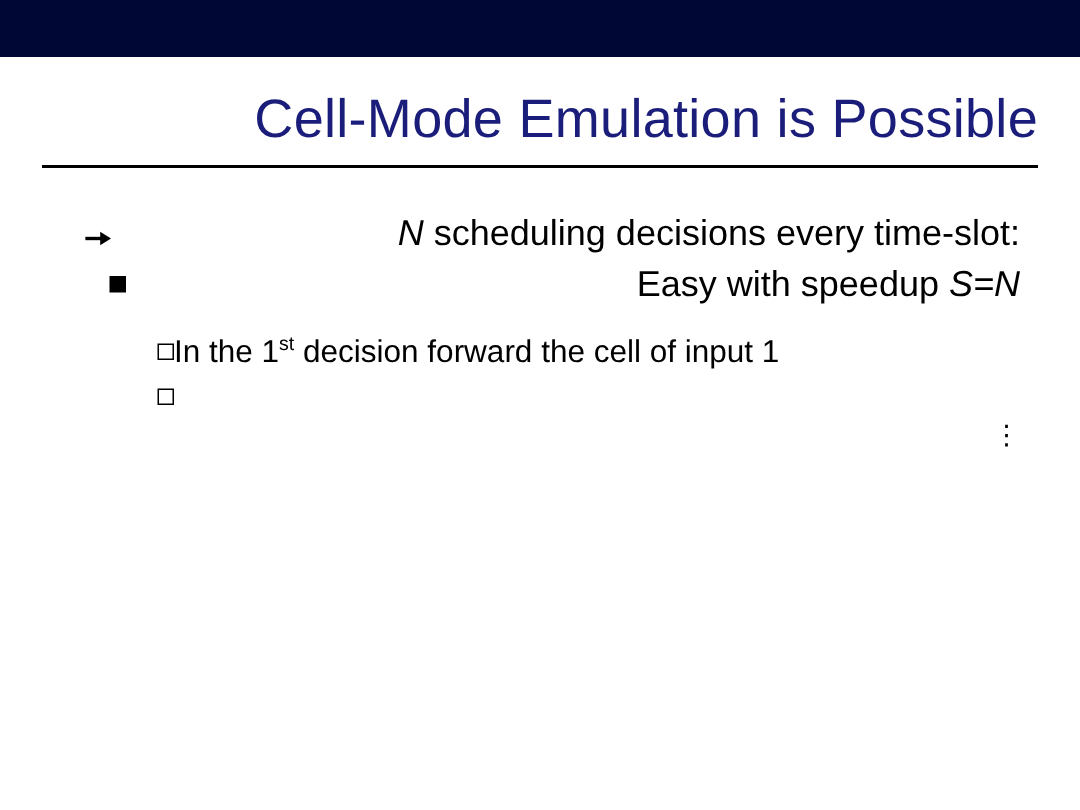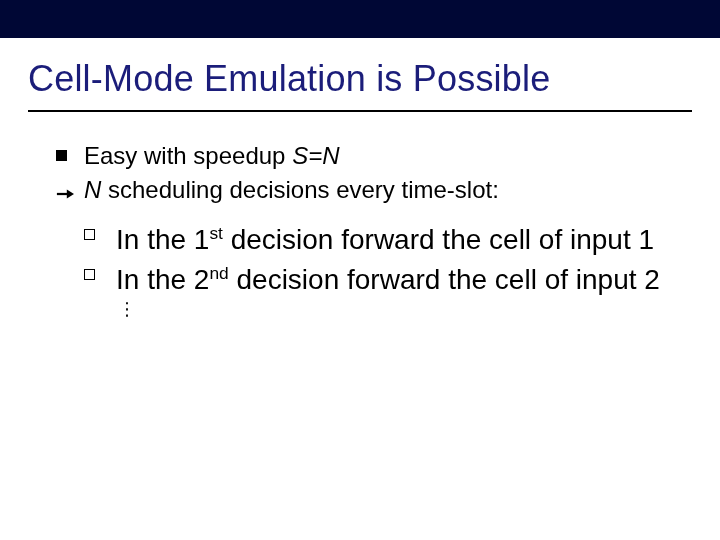--- a/index.html
+++ b/index.html
@@ -1,17 +1,17 @@
 <!DOCTYPE html>
 <html><head>
 <meta charset="utf-8">
 <style>
   * { margin: 0; padding: 0; box-sizing: border-box; }
   html, body { width: 720px; height: 540px; font-family: Arial, Helvetica, sans-serif; background: #fff; }
-  .slide { width: 720px; height: 540px; background: #fff; position: relative; }
+  .slide { width: 720px; height: 540px; background: #fff; position: relative; text-align: right; }
   .topbar { width: 100%; height: 38px; background: #000735; }
   .title {
     font-size: 36px;
     color: #1b1d7a;
     padding: 20px 28px 8px 28px;
     font-weight: 400;
     letter-spacing: 0.2px;
   }
   .underline {
     margin: 2px 28px 0 28px;
@@ -24,71 +24,68 @@
     color: #000;
     line-height: 1.35;
   }
   .l1 { display: flex; margin-bottom: 2px; }
   .l1 .marker { flex: 0 0 28px; font-size: 14px; line-height: 30px; }
   .l1 .txt { flex: 1; }
   .filled-square { display:inline-block; width:11px; height:11px; background:#000; margin-top:10px; }
   .arrow-marker { display:flex; align-items:center; }
   .arrow-svg { width:18px; height:18px; margin-top:6px; }
   .l2group { margin: 14px 0 0 28px; }
-  .l2 { display: flex; font-size: 28px; margin-bottom: 2px; }
+  .l2 { display: flex; font-size: 21px; margin-bottom: 2px; }
   .l2 .marker { flex: 0 0 32px; font-size: 14px; line-height: 28px; }
   .hollow-square { display:inline-block; width:11px; height:11px; border:1.5px solid #000; margin-top:7px; }
   .vdots { margin: 6px 0 8px 34px; font-size: 18px; line-height: 10px; letter-spacing: 0; }
   .it { font-style: italic; }
   sup { font-size: 0.62em; vertical-align: super; line-height: 0; }
 </style>
 </head>
 <body>
 
 <div class="slide">
   <div class="topbar"></div>
 
   <div class="title">Cell-Mode Emulation is Possible</div>
   <div class="underline"></div>
 
   <div class="body">
 
     <div class="l1">
-      <span class="marker"><span class="filled-square"></span></span>
-      <span class="txt">
-        <span>Easy with speedup </span><span class="it">S=N</span>
-      </span>
-    </div>
-
-    <div class="l1">
       <span class="marker arrow-marker">
         <svg class="arrow-svg" viewBox="0 0 20 20">
           <line x1="1" y1="10" x2="13" y2="10" stroke="#000" stroke-width="2.5"></line>
           <polygon points="12,5 20,10 12,15" fill="#000"></polygon>
         </svg>
       </span>
       <span class="txt">
         <span class="it">N</span><span> scheduling decisions every time-slot:</span>
+      </span>
+    </div>
+
+    <div class="l1">
+      <span class="marker"><span class="filled-square"></span></span>
+      <span class="txt">
+        <span>Easy with speedup </span><span class="it">S=N</span>
       </span>
     </div>
 
     <div class="l2group">
 
       <div class="l2">
         <span class="marker"><span class="hollow-square"></span></span>
         <span class="txt">
           <span>In the 1</span><sup>st</sup><span> decision forward the cell of input 1</span>
         </span>
       </div>
 
       <div class="l2">
         <span class="marker"><span class="hollow-square"></span></span>
-        <span class="txt">
-          <span>In the 2</span><sup>nd</sup><span> decision forward the cell of input 2</span>
-        </span>
       </div>
 
       <div class="vdots">⋮</div>
 
 
     </div>
 
   </div>
 </div>
 

